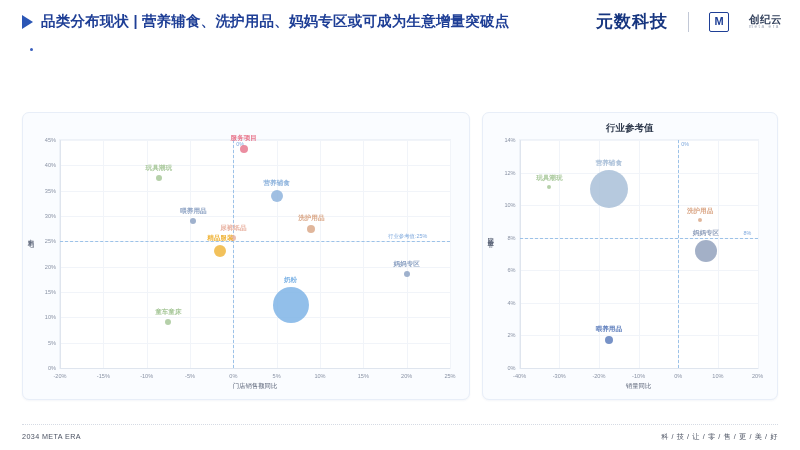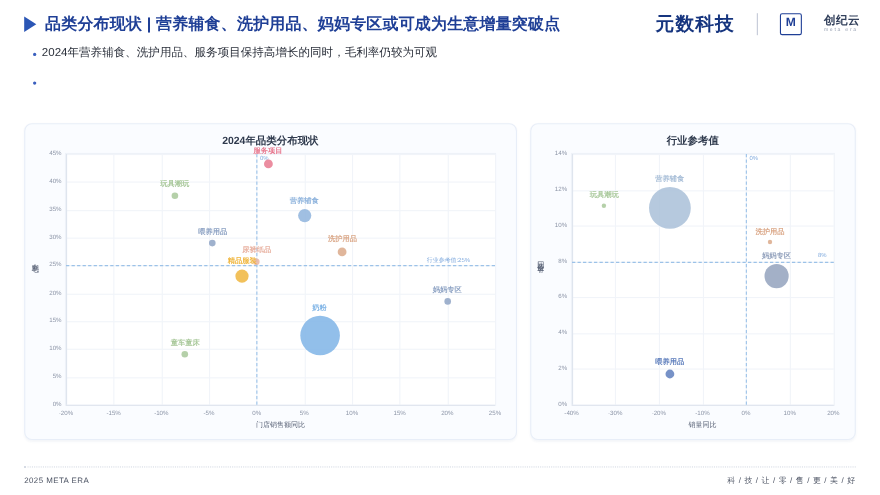--- a/index.html
+++ b/index.html
@@ -74,30 +74,25 @@
     <div class="logo-sub">
       <div class="logo-sub-cn">创纪云</div>
       <div class="logo-sub-en">meta era</div>
     </div>
   </div>
 </div>
 
 <div class="bullets">
   <div class="bullet">
     <div class="dot"></div>
-    <div class="bullet-text">2024年营养辅食、洗护用品、服务项目保持高增长的同时，毛利率仍较为可观</div>
-  </div>
-  <div class="bullet">
-    <div class="dot"></div>
   </div>
 </div>
 
 <div class="cards">
   <div class="card card-left">
-    <div class="card-title">2024年品类分布现状</div>
     <div class="plot" id="plot0" style="left: 36px; top: 26px; width: 390px; height: 228px;">
         <div class="gridv" style="left: 0px; top: 0px; height: 228px;"></div>
         <div class="gridv" style="left: 43.3333px; top: 0px; height: 228px;"></div>
         <div class="gridv" style="left: 86.6667px; top: 0px; height: 228px;"></div>
         <div class="gridv" style="left: 130px; top: 0px; height: 228px;"></div>
         <div class="gridv" style="left: 173.333px; top: 0px; height: 228px;"></div>
         <div class="gridv" style="left: 216.667px; top: 0px; height: 228px;"></div>
         <div class="gridv" style="left: 260px; top: 0px; height: 228px;"></div>
         <div class="gridv" style="left: 303.333px; top: 0px; height: 228px;"></div>
         <div class="gridv" style="left: 346.667px; top: 0px; height: 228px;"></div>
@@ -211,14 +206,14 @@
         <div class="blabel" style="left: 180.483px; top: 70.8px; color: rgb(219, 169, 138);">洗护用品</div>
         <div class="bubble" style="left: 186.433px; top: 110.743px; width: 22px; height: 22px; background: rgb(147, 162, 189); opacity: 0.85;"></div>
         <div class="blabel" style="left: 186.433px; top: 92.7429px; color: rgb(147, 162, 189);">妈妈专区</div>
         <div class="bubble" style="left: 89.25px; top: 200.314px; width: 8px; height: 8px; background: rgb(95, 127, 189); opacity: 0.85;"></div>
         <div class="blabel" style="left: 89.25px; top: 189.314px; color: rgb(95, 127, 189);">喂养用品</div>
       </div>
   </div>
 </div>
 
 <div class="footer-rule"></div>
-<div class="footer-left">2025 META ERA</div>
+<div class="footer-left">2034 META ERA</div>
 <div class="footer-right">科 / 技 / 让 / 零 / 售 / 更 / 美 / 好</div>
 
 </body></html>

